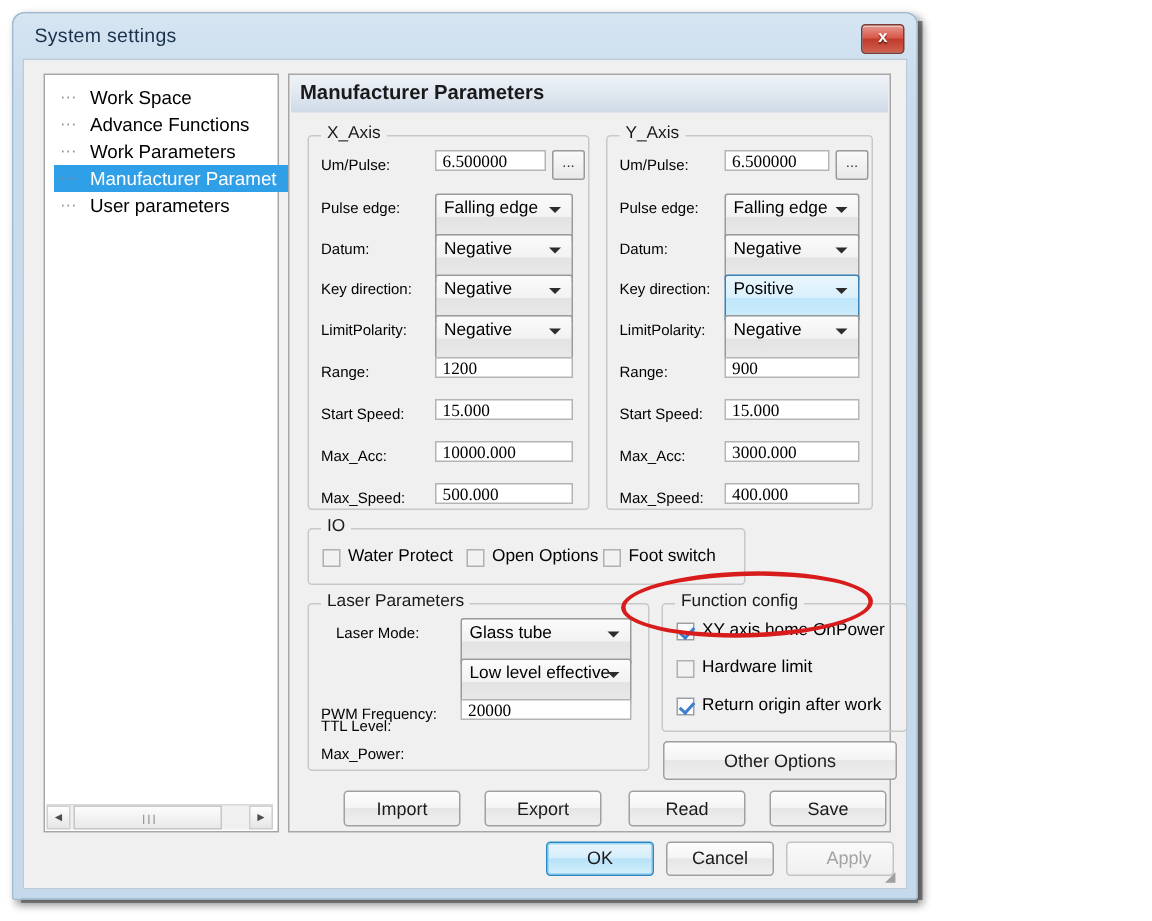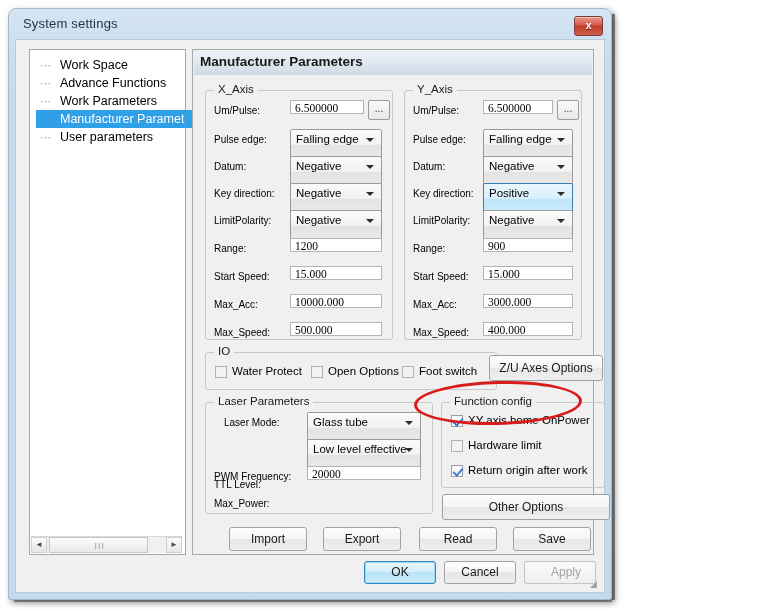--- a/index.html
+++ b/index.html
@@ -339,21 +339,20 @@
           <div class="cbx" style="left:105px;top:12px;">
             <span class="box"></span>
             <span class="ctxt">Open Options</span>
           </div>
           <div class="cbx" style="left:196px;top:12px;">
             <span class="box"></span>
             <span class="ctxt">Foot switch</span>
           </div>
         </div>
 
-        <div class="btn" style="left:296px;top:305px;width:114px;height:26px;line-height:24px;">Z/U Axes Options</div>
 
         <div class="group" style="left:12px;top:352px;width:226px;height:110px;">
           <span class="group-title">Laser Parameters</span>
 
           <span class="lbl" style="left:18px;top:14px;">Laser Mode:</span>
           <div class="combo" style="left:101px;top:9px;width:114px;">
             <span class="ctext">Glass tube</span>
             <span class="carrow"></span>
           </div>
 
@@ -379,21 +378,21 @@
           <div class="cbx" style="left:9px;top:36px;">
             <span class="box"></span>
             <span class="ctxt">Hardware limit</span>
           </div>
           <div class="cbx" style="left:9px;top:61px;">
             <span class="box on"></span>
             <span class="ctxt">Return origin after work</span>
           </div>
         </div>
 
-        <div class="btn" style="left:249px;top:444px;width:168px;height:26px;line-height:24px;">Other Options</div>
+        <div class="btn" style="left:249px;top:444px;width:156px;height:26px;line-height:24px;">Other Options</div>
 
         <div class="btn" style="left:36px;top:477px;width:78px;height:24px;line-height:22px;">Import</div>
         <div class="btn" style="left:130px;top:477px;width:78px;height:24px;line-height:22px;">Export</div>
         <div class="btn" style="left:226px;top:477px;width:78px;height:24px;line-height:22px;">Read</div>
         <div class="btn" style="left:320px;top:477px;width:78px;height:24px;line-height:22px;">Save</div>
 
       </div>
 
       <div class="btn def" style="left:348px;top:521px;width:72px;height:23px;line-height:21px;">OK</div>
       <div class="btn" style="left:428px;top:521px;width:72px;height:23px;line-height:21px;">Cancel</div>

